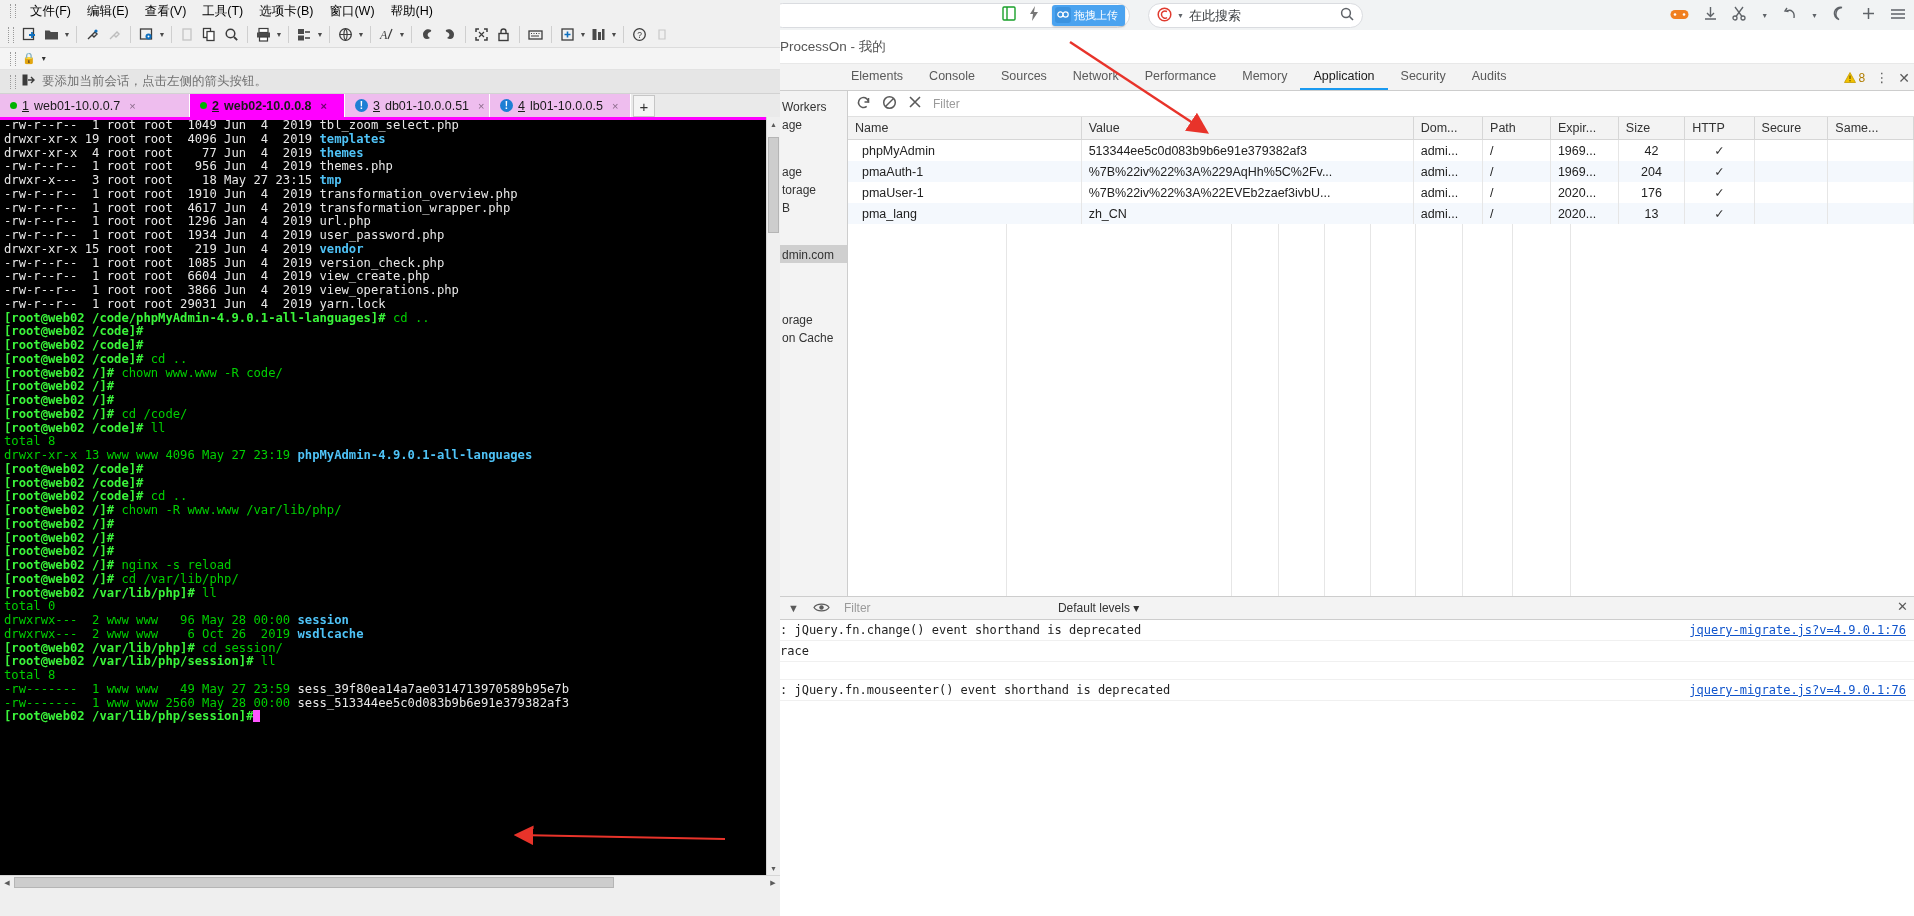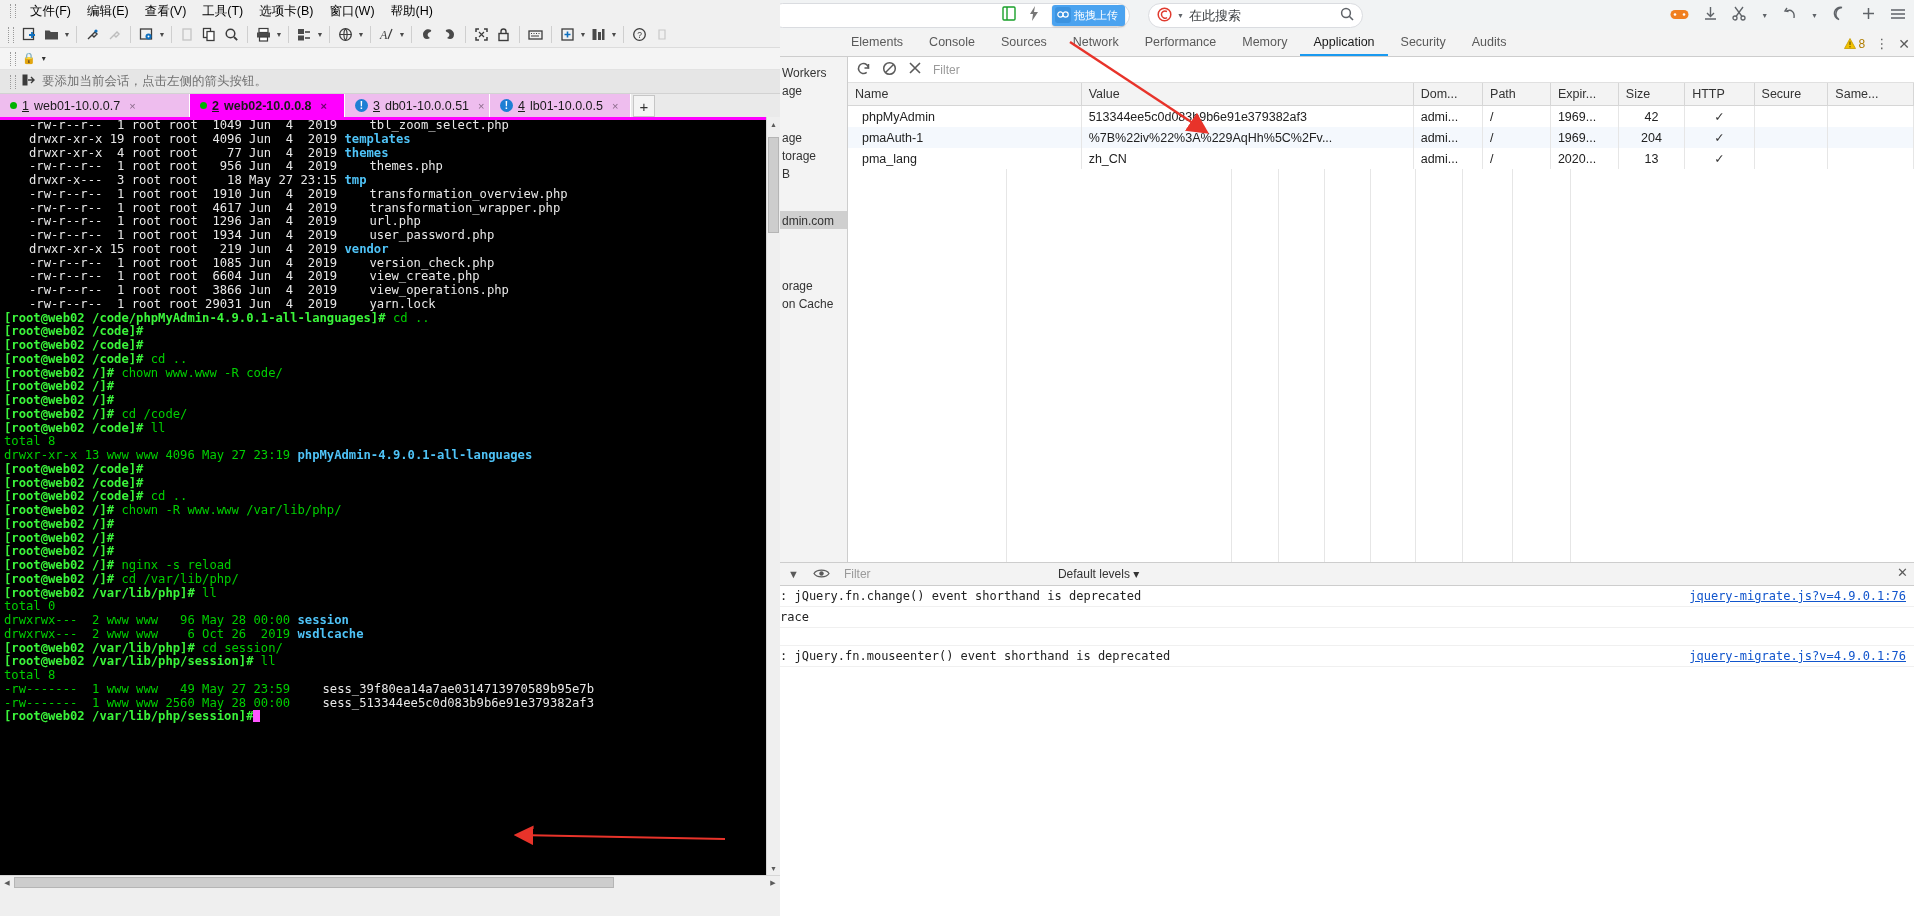--- a/index.html
+++ b/index.html
@@ -99,21 +99,21 @@
   .term {
     position: absolute; left: 0; top: 0; right: 14px; bottom: 14px;
     background: #000; color: #d8d8d8;
     font-family: "DejaVu Sans Mono", "Liberation Mono", monospace;
     font-size: 12.2px; line-height: 13.75px;
     padding: 2px 0 0 4px; overflow: hidden; white-space: pre;
   }
   .term .g { color: #00d000; }
   .term .gb { color: #3bf53b; font-weight: bold; }
   .term .b { color: #4fc3f7; font-weight: bold; }
-  .term .w { color: #e8e8e8; margin-left: 25px; }
+  .term .w { color: #e8e8e8; }
   .term .cursor {
     display: inline-block; width: 7px; height: 12px; background: #ff55ff;
     vertical-align: -2px;
   }
   .term-magenta-top {
     position:absolute; left:0; top:0; right:14px; height:3px; background:#ff00ff; z-index:3;
   }
   .vscroll {
     position: absolute; right: 0; top: 0; width: 14px; bottom: 14px;
     background: #efefef; border-left: 1px solid #d6d6d6;
@@ -647,20 +647,23 @@
           </svg>
       </span>
       <span class="ic">
         <svg width="16" height="14" viewBox="0 0 16 14">
             <path d="M1 3h14M1 7h14M1 11h14" stroke="#5f6368" stroke-width="1.5"></path>
           </svg>
       </span>
     </div>
   </div>
 
+  <div class="page-strip">
+    <span class="page-title">ProcessOn - 我的</span>
+  </div>
 
   <div class="dt-tabs">
     <div class="dt-tab">Elements</div>
     <div class="dt-tab">Console</div>
     <div class="dt-tab">Sources</div>
     <div class="dt-tab">Network</div>
     <div class="dt-tab">Performance</div>
     <div class="dt-tab">Memory</div>
     <div class="dt-tab active">Application</div>
     <div class="dt-tab">Security</div>
@@ -759,20 +762,31 @@
               <td>%7B%22iv%22%3A%229AqHh%5C%2Fv...</td>
               <td>admi...</td>
               <td>/</td>
               <td>1969...</td>
               <td class="right">204</td>
               <td class="ctr">✓</td>
               <td class="ctr"></td>
               <td class="ctr"></td>
             </tr>
             <tr>
+              <td class="name">pmaUser-1</td>
+              <td>%7B%22iv%22%3A%22EVEb2zaef3ivbU...</td>
+              <td>admi...</td>
+              <td>/</td>
+              <td>2020...</td>
+              <td class="right">176</td>
+              <td class="ctr">✓</td>
+              <td class="ctr"></td>
+              <td class="ctr"></td>
+            </tr>
+            <tr>
               <td class="name">pma_lang</td>
               <td>zh_CN</td>
               <td>admi...</td>
               <td>/</td>
               <td>2020...</td>
               <td class="right">13</td>
               <td class="ctr">✓</td>
               <td class="ctr"></td>
               <td class="ctr"></td>
             </tr>

